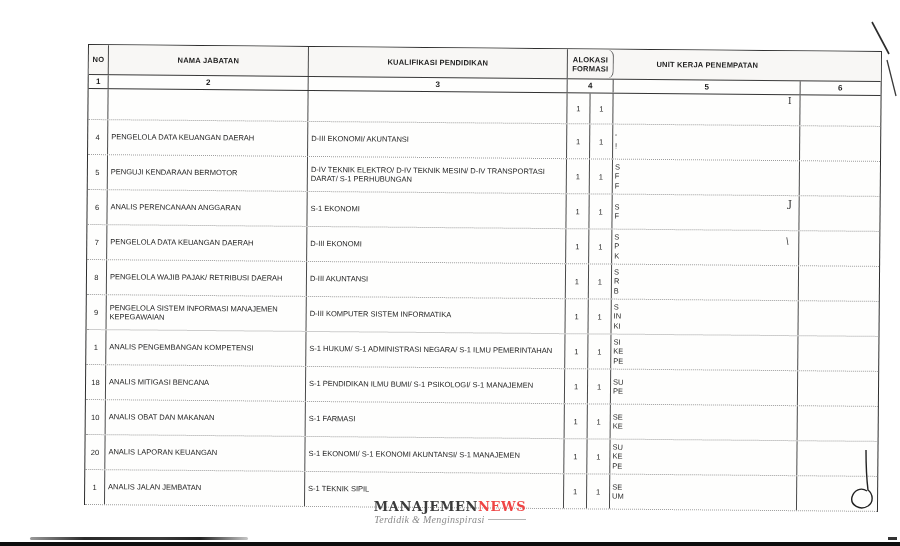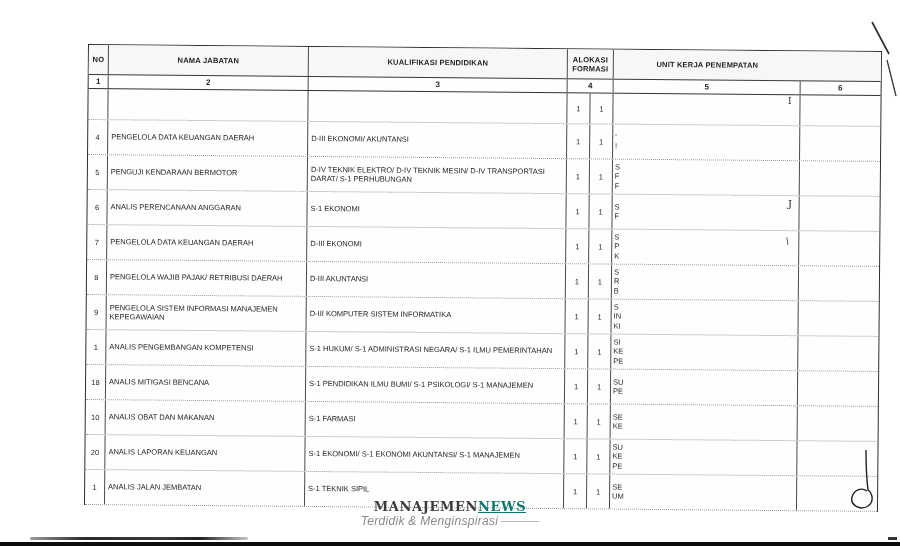--- a/index.html
+++ b/index.html
@@ -23,21 +23,21 @@
     display:grid;
     grid-template-columns:20px 200px 259px 23px 23px 187px 79px;
   }
   .c{border-right:1px solid #4a4a4a;box-sizing:border-box;overflow:hidden;}
   .c:last-child{border-right:none;}
   .hrow1{height:29px;border-bottom:1px solid #3a3a3a;background:#f8f7f5;}
   .hrow1 .c{
     display:flex;align-items:center;justify-content:center;text-align:center;
     font-weight:bold;font-size:7.5px;line-height:9px;letter-spacing:.2px;color:#1e1e1e;
   }
-  .hrow1 .c.alokasi{grid-column:4 / 6;padding:0 18px;}
+  .hrow1 .c.alokasi{grid-column:4 / 6;padding:0 18px;border-radius:7px;}
   .hrow2{height:13px;border-bottom:1.5px solid #333;}
   .hrow2 .c{
     display:flex;align-items:center;justify-content:center;
     font-weight:bold;font-size:8px;color:#1e1e1e;
   }
   .hrow2 .c.alokasi{grid-column:4 / 6;}
   .trow{border-bottom:1px dotted #9d9d9d;height:34px;}
   .trow.partial{height:30px;}
   .trow .c{display:flex;align-items:center;}
   .c-no{justify-content:center;font-size:7.5px;}
@@ -54,25 +54,25 @@
   .stray-j{left:788px;top:198px;font-size:10px;}
   .stray-s{left:786px;top:236px;transform:rotate(8deg);}
   .overlay-svg{position:absolute;left:0;top:0;width:900px;height:546px;pointer-events:none;}
 
   
   .watermark{position:absolute;left:0;top:499px;width:900px;text-align:center;}
   .brand{
     font-family:"DejaVu Serif", serif;font-weight:bold;
     font-size:13px;letter-spacing:.6px;color:#3b3b3b;
   }
-  .brand .light{color:#0f766e;font-weight:bold;text-decoration:underline;}
+  .brand .light{color:#ef4444;font-weight:bold;}
   .tagline-row{margin-top:0px;display:flex;justify-content:center;align-items:center;}
   .tagline{
-    font-family:Liberation Sans, sans-serif;font-style:italic;
-    font-size:12px;color:#8a8a8a;letter-spacing:.3px;
+    font-family:Liberation Serif, serif;font-style:italic;
+    font-size:10px;color:#8a8a8a;letter-spacing:.3px;
   }
   .tagline-line{display:inline-block;width:38px;border-top:1px solid #b5b5b5;margin-left:3px;}
 
   
   .scan-line{
     position:absolute;left:30px;top:537px;width:218px;height:3px;
     background:linear-gradient(90deg,#9a9a9a 0%,#2b2b2b 25%,#3a3a3a 60%,#222 78%,#c7c7c7 100%);
     border-radius:2px;
   }
   .scan-dot{position:absolute;left:888px;top:537px;width:9px;height:3px;background:#333;}

